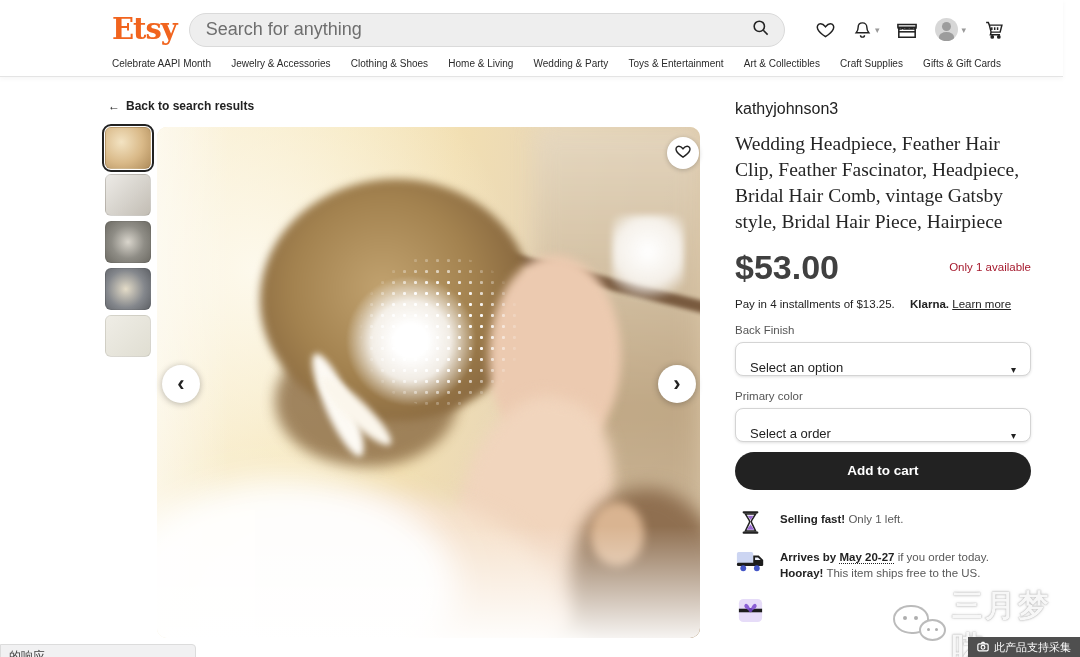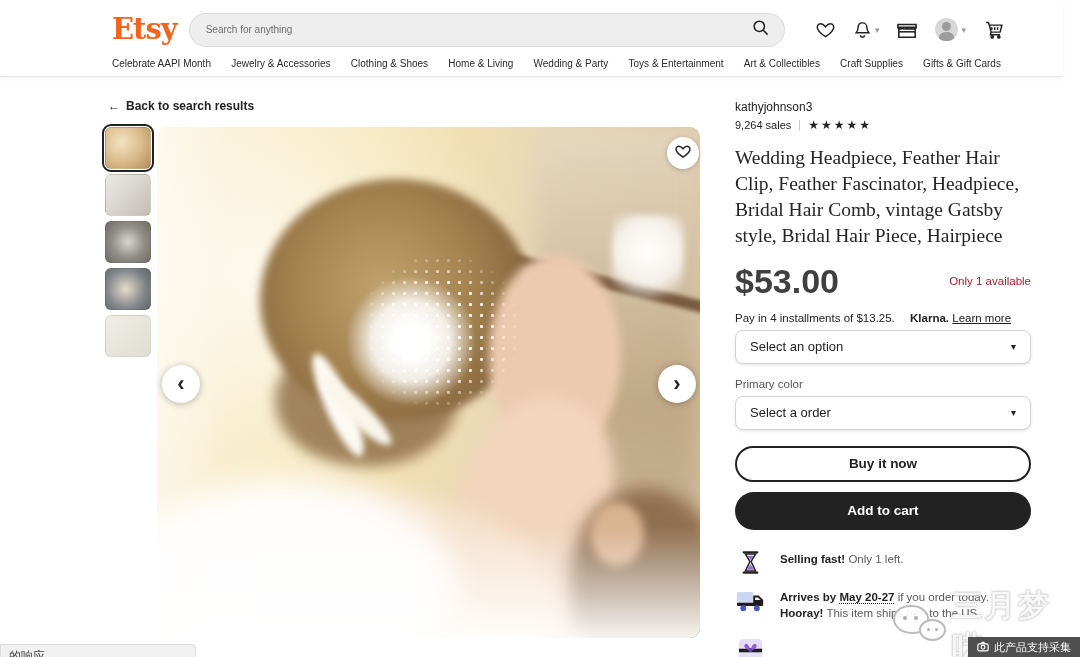--- a/index.html
+++ b/index.html
@@ -8,21 +8,21 @@
   .page { position:relative; width:1063px; height:657px; }
 
   
   .header { position:absolute; top:0; left:0; right:0; height:77px; background:#fff;
             border-bottom:1px solid #e4e4e4; box-shadow:0 2px 5px rgba(0,0,0,.04); z-index:5; }
   .topbar { display:flex; align-items:center; padding:9px 58px 0 112px; height:50px; }
   .logo { font-family:"DejaVu Serif", serif; font-weight:700; font-size:29px; color:#f1641e;
           letter-spacing:-1px; margin-right:12px; line-height:1; cursor:pointer; }
   .searchbar { flex:1; height:34px; background:#eeeeee; border:1px solid #dadada; border-radius:18px;
                display:flex; align-items:center; padding:0 14px 0 16px; }
-  .searchbar input { flex:1; border:none; background:transparent; outline:none; font-size:10px;
+  .searchbar input { flex:1; border:none; background:transparent; outline:none; font-size:18px;
                      font-family:"Liberation Sans", sans-serif; color:#0c4a6e; }
   .searchbar input::placeholder { color:#6e6e6e; }
   .hicons { display:flex; align-items:center; gap:17px; margin-left:30px; }
   .hicon { display:flex; align-items:center; gap:3px; cursor:pointer; }
   .hicon svg { display:block; }
   .mini-chev { font-size:9px; color:#9a9a9a; }
   .avatar { width:23px; height:23px; border-radius:50%; background:#d7d7d7; position:relative; overflow:hidden; }
   .avatar:before { content:""; position:absolute; width:9px; height:9px; border-radius:50%;
                    background:#9c9c9c; left:7px; top:4px; }
   .avatar:after  { content:""; position:absolute; width:15px; height:10px; border-radius:50% 50% 0 0;
@@ -87,34 +87,34 @@
                    background:#fff; box-shadow:0 1px 5px rgba(0,0,0,.22); display:flex; align-items:center;
                    justify-content:center; cursor:pointer; z-index:3; }
   .img-nav { position:absolute; width:38px; height:38px; border-radius:50%; background:#fff;
              box-shadow:0 1px 7px rgba(0,0,0,.28); display:flex; align-items:center; justify-content:center;
              font-size:22px; font-weight:bold; color:#222; cursor:pointer; z-index:3; line-height:1; }
   .img-prev { left:162px; top:365px; }
   .img-next { left:658px; top:365px; }
 
   
   .rcol { position:absolute; left:735px; top:100px; width:296px; }
-  .seller-name { font-size:12px; color:#222; cursor:pointer; }
+  .seller-name { font-size:16px; color:#222; cursor:pointer; }
   .seller-meta { margin-top:4px; display:flex; align-items:center; gap:8px; font-size:11px; cursor:pointer; }
   .seller-meta .div { width:1px; height:11px; background:#ccc; }
   .stars { font-size:12px; letter-spacing:2px; color:#222; }
   .title { margin-top:13px; font-family:"Liberation Serif", serif; font-size:19.5px; line-height:1.33; color:#252525; }
   .price-row { margin-top:13px; display:flex; align-items:center; justify-content:space-between; }
   .price { font-size:34px; font-weight:bold; color:#404040; }
   .avail { font-size:11.5px; font-weight:normal; color:#a61a2e; }
   .installments { margin-top:11px; font-size:11.5px; color:#222; }
   .installments .brand { font-weight:bold;margin-left:12px; }
   .installments .lm { text-decoration:underline; cursor:pointer; }
   .opt-label { margin-top:14px; font-size:11.5px; color:#555; }
   .select { margin-top:6px; height:34px; background:#fff; border:1px solid #d4d4d4; border-radius:8px;
-            box-shadow:0 1px 3px rgba(0,0,0,.12); display:flex; align-items:center;
+            box-shadow:0 1px 3px rgba(0,0,0,.12); display:flex; align-items:flex-end;
             justify-content:space-between; padding:0 14px; font-size:13px; color:#222; cursor:pointer; }
   .select .chev { font-size:10px; color:#222; }
   .btn { width:100%; border-radius:24px; display:flex; align-items:center; justify-content:center;
          font-size:13.5px; cursor:pointer; font-family:"Liberation Sans", sans-serif; }
   .btn-buy { margin-top:16px; height:36px; background:#fff; border:2px solid #222; font-weight:600; color:#222; }
   .btn-cart { margin-top:10px; height:38px; background:#222; border:none; color:#fff; font-weight:bold; }
   .info-row { display:flex; gap:15px; align-items:flex-start; font-size:11.5px; line-height:1.4; }
   .ir1 { margin-top:21px; } .ir2 { margin-top:15px; } .ir3 { margin-top:17px; align-items:center; }
   .info-row .ic { width:30px; display:flex; justify-content:center; flex-shrink:0; }
   .b { font-weight:bold; color:#222; }
@@ -261,50 +261,45 @@
   </div>
   <div class="img-nav img-prev">
     <span>‹</span>
   </div>
   <div class="img-nav img-next">
     <span>›</span>
   </div>
 
   <div class="rcol">
     <div class="seller-name">kathyjohnson3</div>
-    <div class="seller-meta">
-      <span>9,264 sales</span>
-      <span class="div"></span>
-      <span class="stars">★★★★★</span>
-    </div>
     <div class="title">Wedding Headpiece, Feather Hair Clip, Feather Fascinator, Headpiece, Bridal Hair Comb, vintage Gatsby style, Bridal Hair Piece, Hairpiece</div>
 
     <div class="price-row">
       <span class="price">$53.00</span>
       <span class="avail">Only 1 available</span>
     </div>
 
     <div class="installments">
       <span>Pay in 4 installments of $13.25.</span>
       <span class="brand">Klarna.</span>
       <span class="lm">Learn more</span>
     </div>
 
+    <div class="opt-label">Back Finish</div>
     <div class="select">
       <span>Select an option</span>
       <span class="chev">▾</span>
     </div>
 
     <div class="opt-label">Primary color</div>
     <div class="select">
       <span>Select a order</span>
       <span class="chev">▾</span>
     </div>
 
-    <div class="btn btn-buy">Buy it now</div>
     <div class="btn btn-cart">Add to cart</div>
 
     <div class="info-row ir1">
       <span class="ic">
         <svg width="17" height="23" viewBox="0 0 20 26">
           <path d="M2 1h16M2 25h16" stroke="#222" stroke-width="2.6" stroke-linecap="round"></path>
           <path d="M4 3h12l-4.6 7.5c-.6 1-.6 2 0 3L16 23H4l4.6-9.5c.6-1 .6-2 0-3L4 3z" fill="none" stroke="#222" stroke-width="1.8"></path>
           <path d="M6.5 5h7L10.3 10 6.5 5z" fill="#9a6bd0"></path>
           <path d="M10 15l4.5 6.5h-9L10 15z" fill="#9a6bd0"></path>
         </svg>

